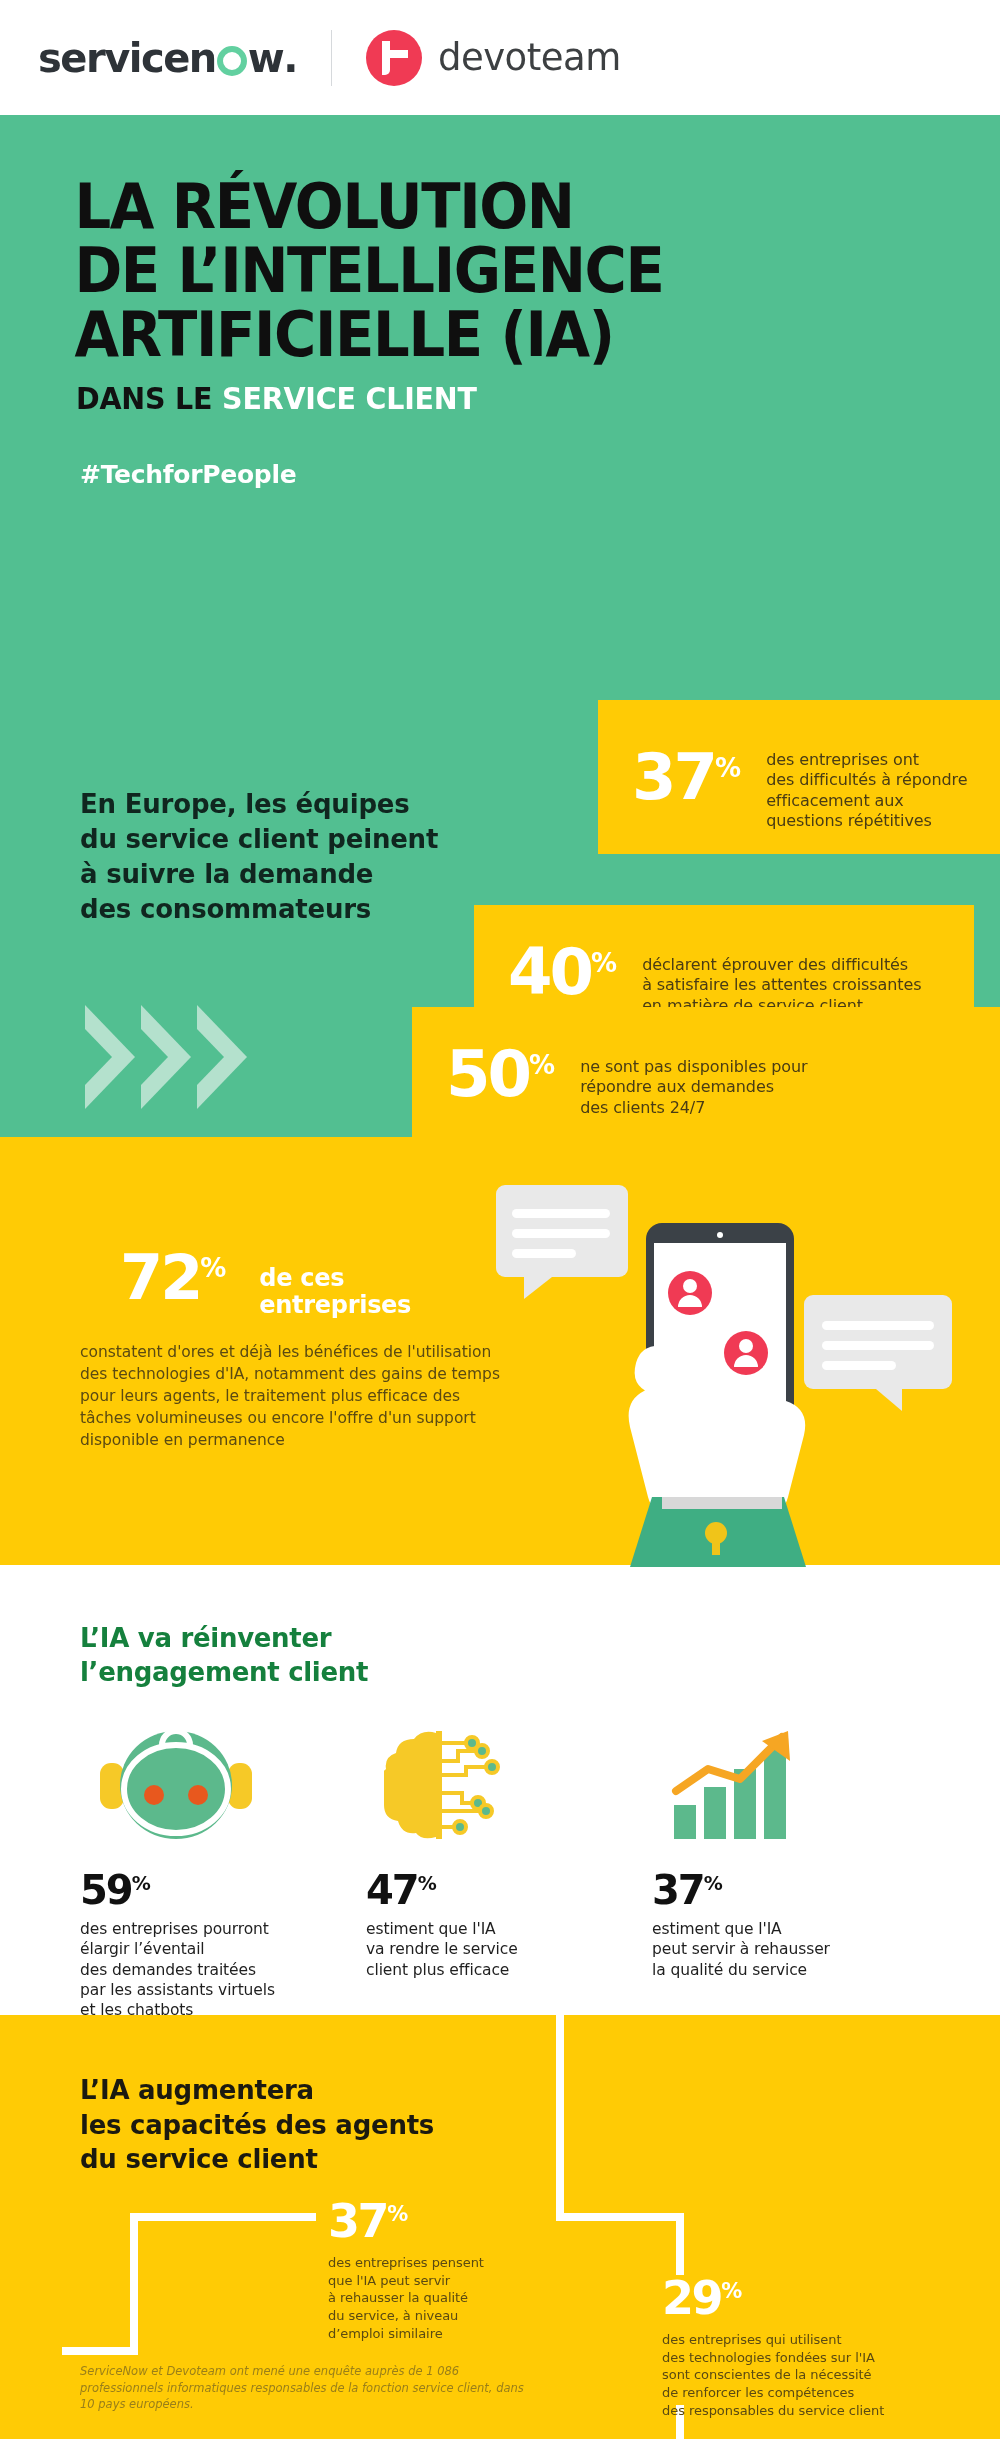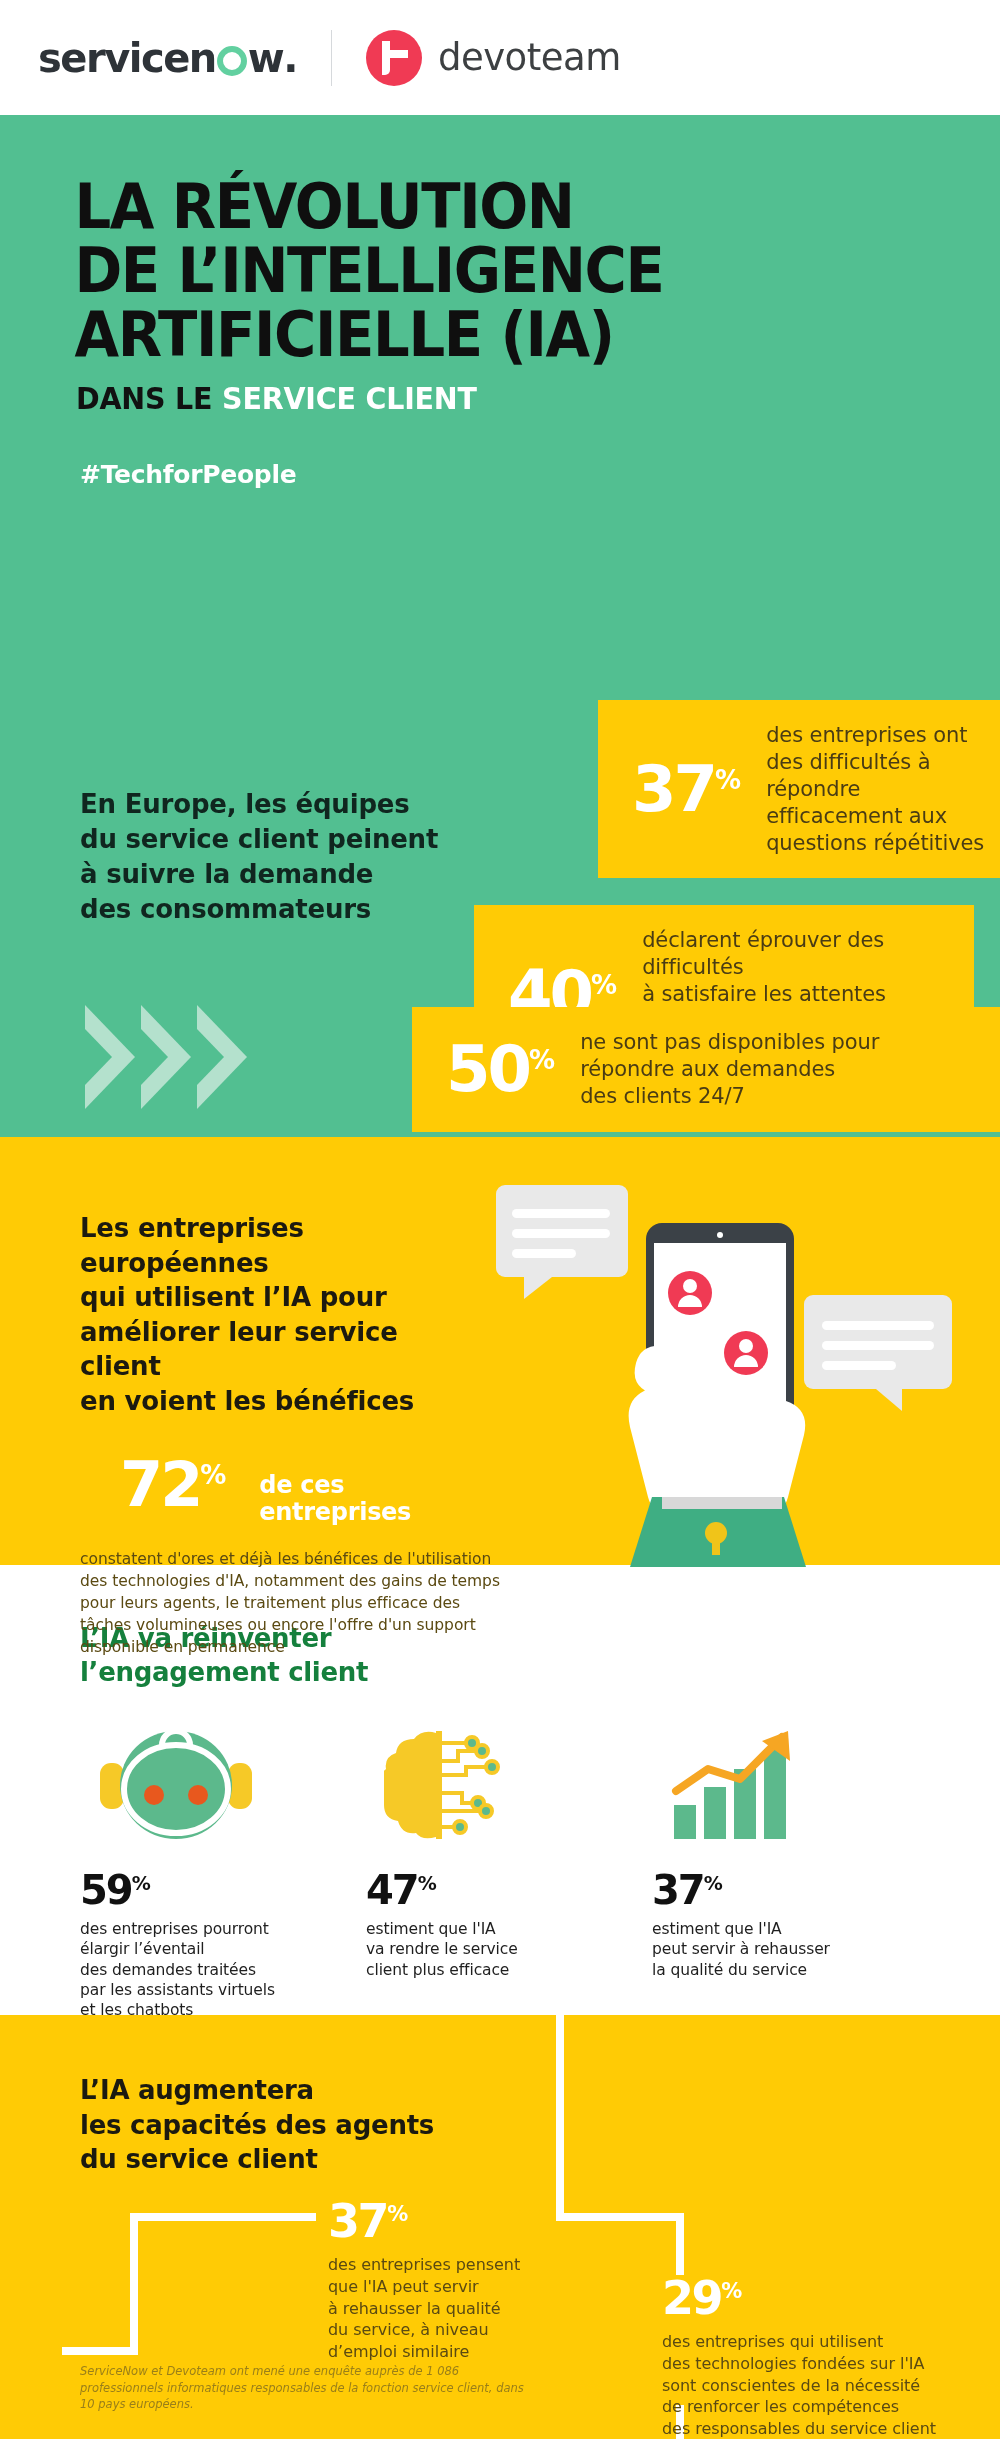--- a/index.html
+++ b/index.html
@@ -95,22 +95,23 @@
   }
   .stat-card .num {
     color:#ffffff; font-weight:bold; letter-spacing:-3px;
     font-size:64px; line-height:1; flex:none;
     font-family:"DejaVu Sans", sans-serif;
   }
   .stat-card .num sup {
     font-size:26px; letter-spacing:-1px; vertical-align:super; top:-0.55em;
   }
   .stat-card .txt {
-    margin-left:26px; color:#4a3c14; font-size:21px; line-height:1.28;
+    margin-left:26px; color:#4a3c14; font-size:16px; line-height:1.28;
     letter-spacing:-0.1px;
+    margin-top:28px;
   }
   .card-37 { left:598px; top:585px; width:402px; }
   .card-40 { left:474px; top:790px; width:500px; }
   .card-50 { left:412px; top:892px; width:588px; }
 
   
   .benefits { background:#ffcb05; position:relative; padding:74px 0 62px 0; height:428px; }
   .benefits h2 {
     padding-left:80px; width:470px;
     font-size:26px; line-height:1.33; font-weight:bold; color:#1c1a10;
@@ -160,21 +161,21 @@
   }
   .wline { position:absolute; background:#ffffff; }
   .ag37 { position:absolute; left:328px; top:183px; width:250px; }
   .ag29 { position:absolute; left:662px; top:260px; width:340px; }
   .ag-num {
     color:#ffffff; font-weight:bold; font-size:46px; line-height:1;
     letter-spacing:-2.4px;
   }
   .ag-num sup { font-size:21px; letter-spacing:-1px; top:-0.6em; }
   .ag-txt {
-    margin-top:10px; color:#5b4a12; font-size:16px; line-height:1.36;
+    margin-top:10px; color:#5b4a12; font-size:13px; line-height:1.36;
     letter-spacing:-0.05px;
   }
   .footnote {
     position:absolute; left:80px; top:348px; width:460px;
     color:#9a7f19; font-size:11.5px; line-height:1.45; font-style:italic;
   }
 </style>
 </head>
 <body>
 
@@ -233,24 +234,20 @@
 
     <div class="stat-card card-50">
       <div class="num"><span>50</span><sup>%</sup></div>
       <div class="txt" style="white-space:pre-line;">ne sont pas disponibles pour
 répondre aux demandes
 des clients 24/7</div>
     </div>
   </div>
 
   <div class="benefits">
-    <h2 style="white-space:pre-line;">Les entreprises européennes
-qui utilisent l’IA pour
-améliorer leur service client
-en voient les bénéfices</h2>
     <div class="b72">
       <div class="num"><span>72</span><sup>%</sup></div>
       <div class="lbl" style="white-space:pre-line;">de ces
 entreprises</div>
     </div>
     <div class="b-para">constatent d'ores et déjà les bénéfices de l'utilisation des technologies d'IA, notamment des gains de temps pour leurs agents, le traitement plus efficace des tâches volumineuses ou encore l'offre d'un support disponible en permanence</div>
 
     <svg class="phone-art" viewBox="0 0 470 400">
 
       <g>

